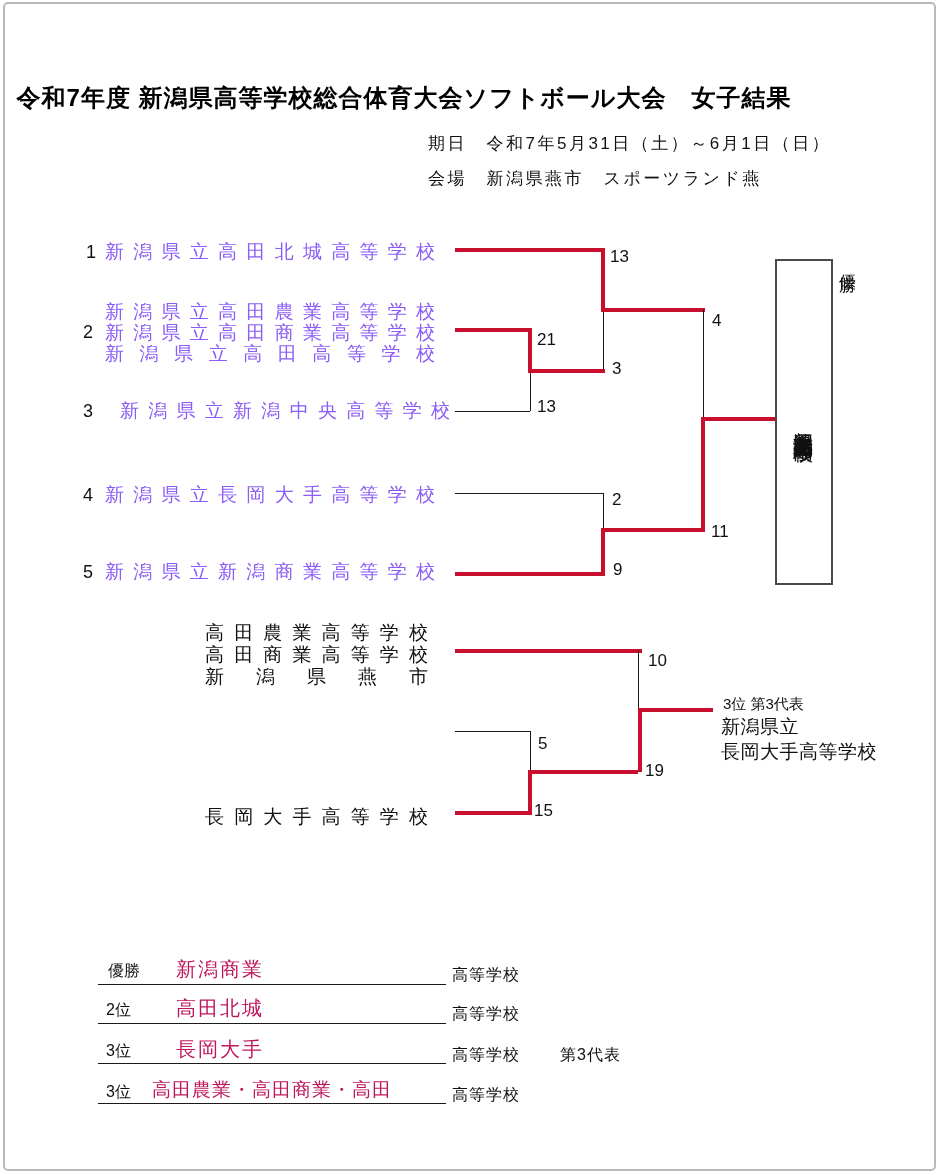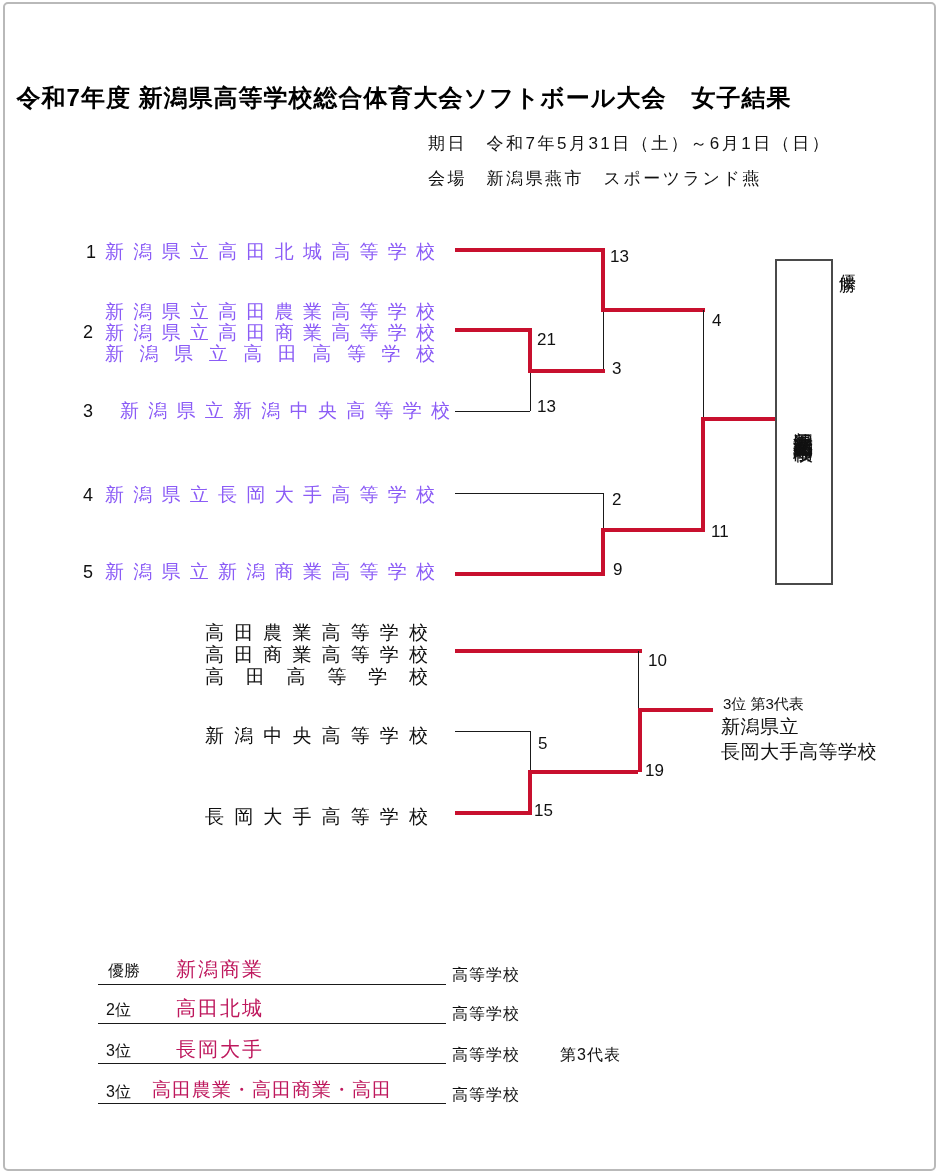--- a/index.html
+++ b/index.html
@@ -118,23 +118,22 @@
   <div class="score" style="left:613px; top:560px;">9</div>
 
   <div class="champion-box">
     <div class="vtext champion-name">新潟県立新潟商業高等学校</div>
   </div>
   <div class="vtext champion-label">優勝</div>
 
   <div class="cname" style="left:205px; top:622px;">
     <div>高田農業高等学校</div>
     <div>高田商業高等学校</div>
-    <div>高田高等学校</div>
+    <div>新潟県燕市</div>
   </div>
-  <div class="cname" style="left:205px; top:725px;">新潟中央高等学校</div>
   <div class="cname" style="left:205px; top:806px;">長岡大手高等学校</div>
 
   <div class="hl" style="left:455px; top:649px; width:187px;"></div>
   <div class="vlb" style="left:638px; top:651px; height:59px;"></div>
   <div class="hl" style="left:638px; top:708px; width:75px;"></div>
   <div class="vl" style="left:638px; top:708px; height:64px;"></div>
   <div class="hlb" style="left:455px; top:731px; width:75px;"></div>
   <div class="vlb" style="left:530px; top:731px; height:40px;"></div>
   <div class="hl" style="left:528px; top:770px; width:110px;"></div>
   <div class="vl" style="left:528px; top:770px; height:43px;"></div>

